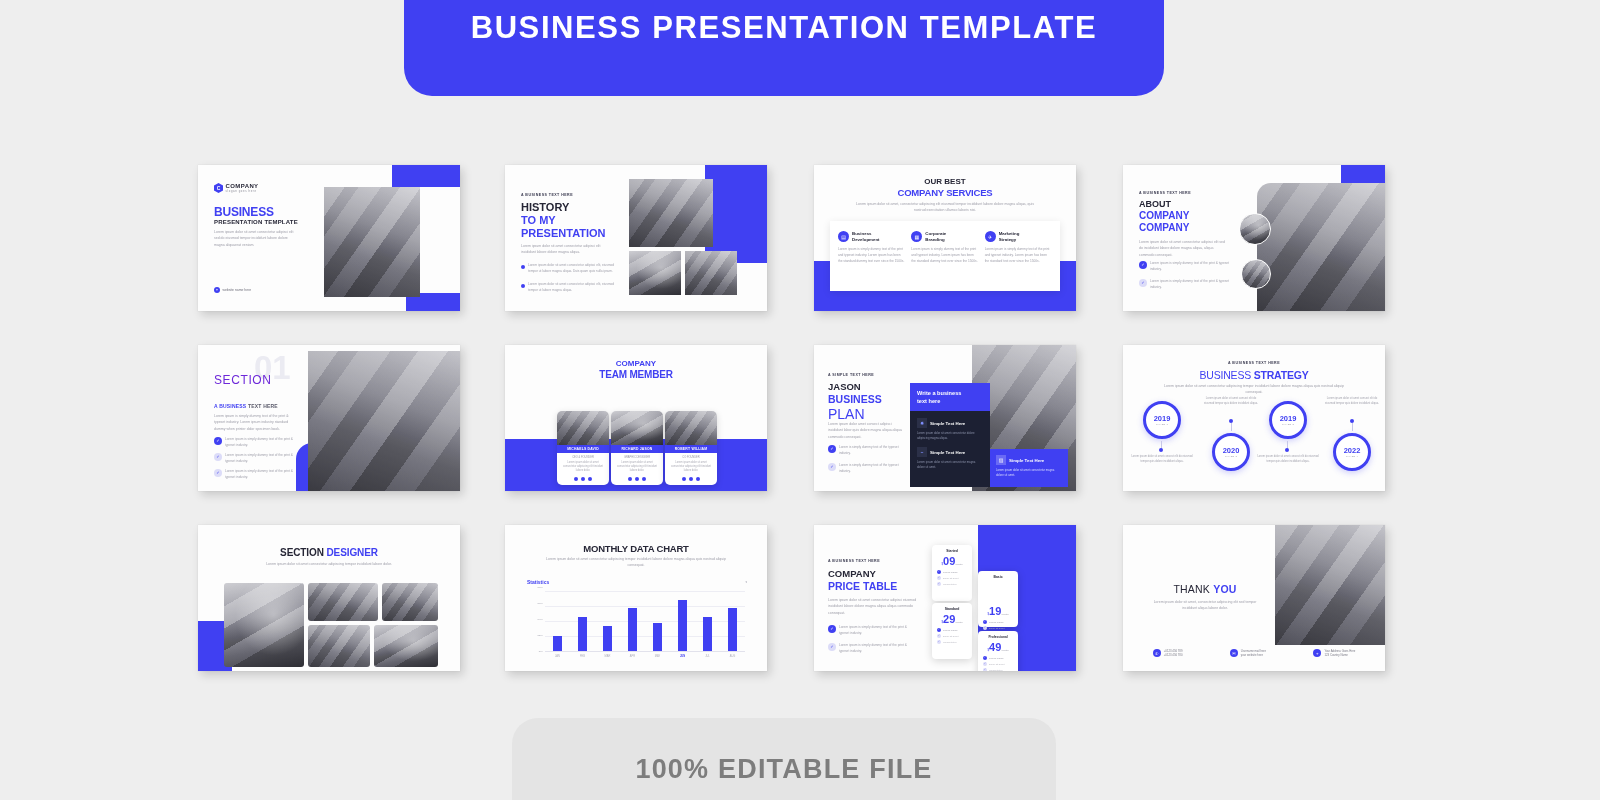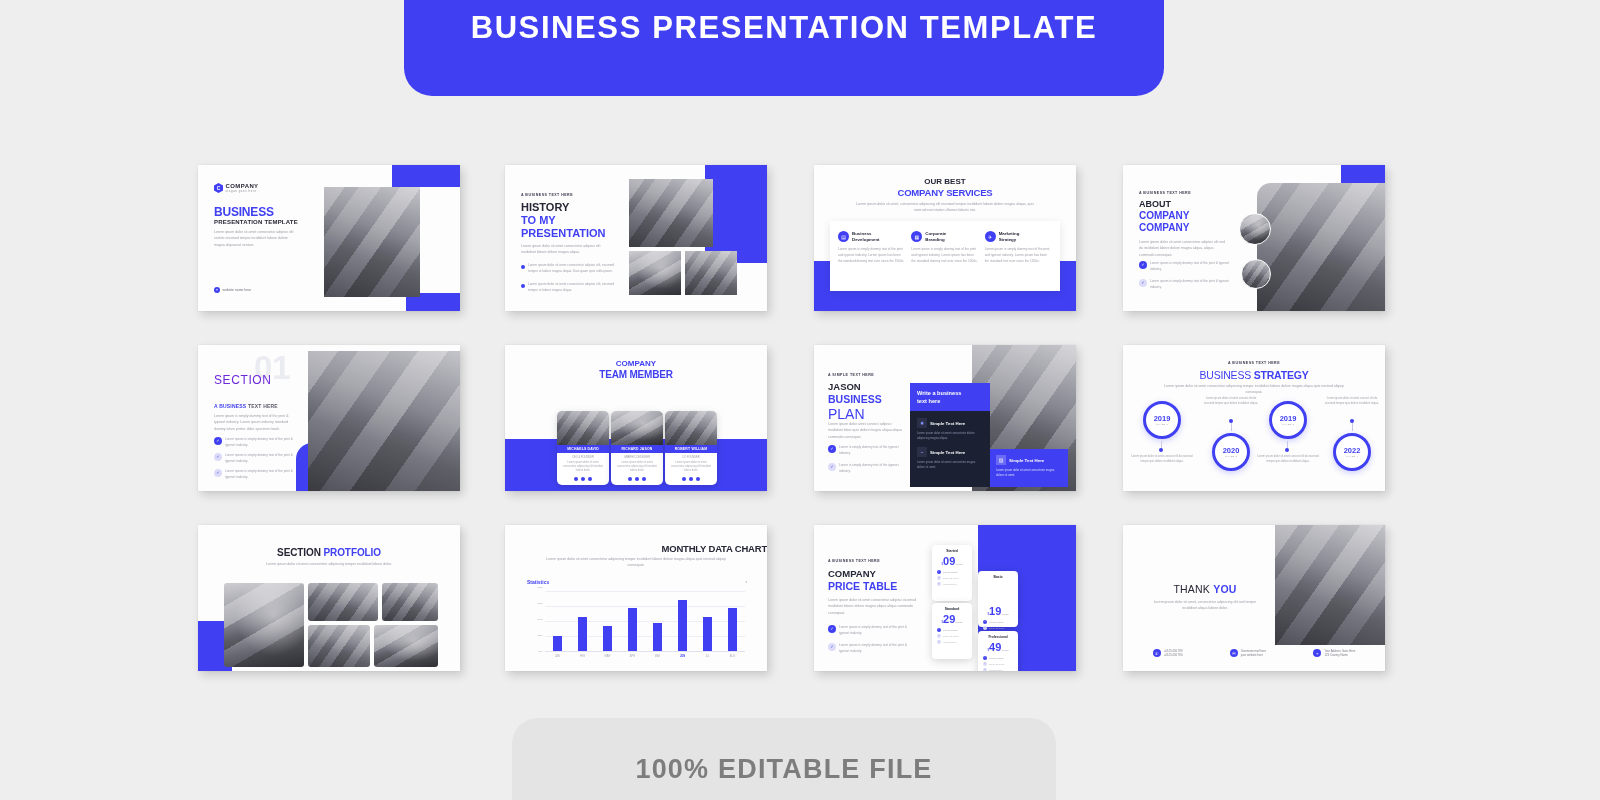--- a/index.html
+++ b/index.html
@@ -355,33 +355,33 @@
       <div style="position:absolute;left:210px;top:88px;width:38px;height:38px;border:3.5px solid #4040f2;border-radius:50%;background:#fff;display:flex;flex-direction:column;align-items:center;justify-content:center;box-shadow:0 2px 6px rgba(64,64,242,.25);">
         <div style="font-size:7.5px;font-weight:bold;" class="blue">2022</div>
         <div style="font-size:2.4px;color:#9a9aa8;letter-spacing:.3px;">PHASE 4</div>
       </div>
     </div>
 
     <div class="slide c0 r2">
       <div class="blob" style="left:0;top:96px;width:34px;height:50px;"></div>
       <div style="position:absolute;left:0;top:22px;width:262px;text-align:center;font-size:10px;letter-spacing:-.1px;">
         <span style="font-weight:bold;" class="dark">SECTION</span>
-        <span style="font-weight:bold;" class="blue">PROTFOLIO</span>
+        <span style="font-weight:bold;" class="blue">DESIGNER</span>
       </div>
       <div style="position:absolute;left:34px;top:36px;width:194px;text-align:center;" class="lorem">Lorem ipsum dolor sit amet consectetur adipiscing tempor incididunt labore dolor.</div>
 
       <div class="photo-b" style="position:absolute;left:26px;top:58px;width:80px;height:84px;border-radius:3px;"></div>
       <div class="photo" style="position:absolute;left:110px;top:58px;width:70px;height:38px;border-radius:3px;"></div>
       <div class="photo" style="position:absolute;left:184px;top:58px;width:56px;height:38px;border-radius:3px;"></div>
       <div class="photo" style="position:absolute;left:110px;top:100px;width:62px;height:42px;border-radius:3px;"></div>
       <div class="photo-b" style="position:absolute;left:176px;top:100px;width:64px;height:42px;border-radius:3px;"></div>
     </div>
 
     <div class="slide c1 r2">
-      <div style="position:absolute;left:0;top:18px;width:262px;text-align:right;font-size:9.5px;letter-spacing:-.2px;">
+      <div style="position:absolute;left:0;top:18px;width:262px;text-align:center;font-size:9.5px;letter-spacing:-.2px;">
         <span style="font-weight:bold;" class="dark">MONTHLY DATA CHART</span>
       </div>
       <div style="position:absolute;left:34px;top:31px;width:194px;text-align:center;" class="lorem">Lorem ipsum dolor sit amet consectetur adipiscing tempor incididunt labore dolore magna aliqua quis nostrud aliquip consequat.</div>
 
       <div style="position:absolute;left:22px;top:54px;width:220px;height:86px;">
         <div style="position:absolute;left:0;top:0;font-size:5px;font-weight:bold;" class="blue">Statistics</div>
         <div style="position:absolute;right:0;top:1px;font-size:3px;color:#9a9aa8;">
           <span></span>
           <span>▾</span>
         </div>

